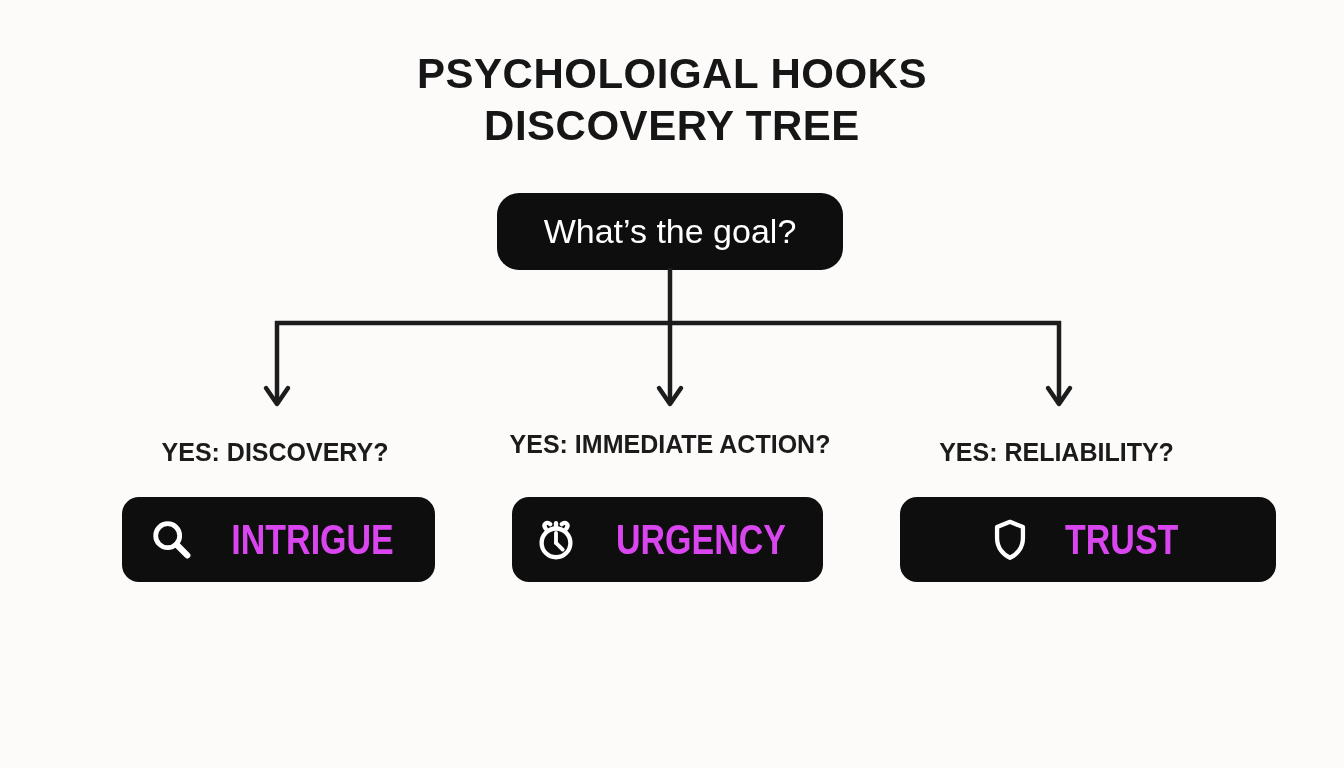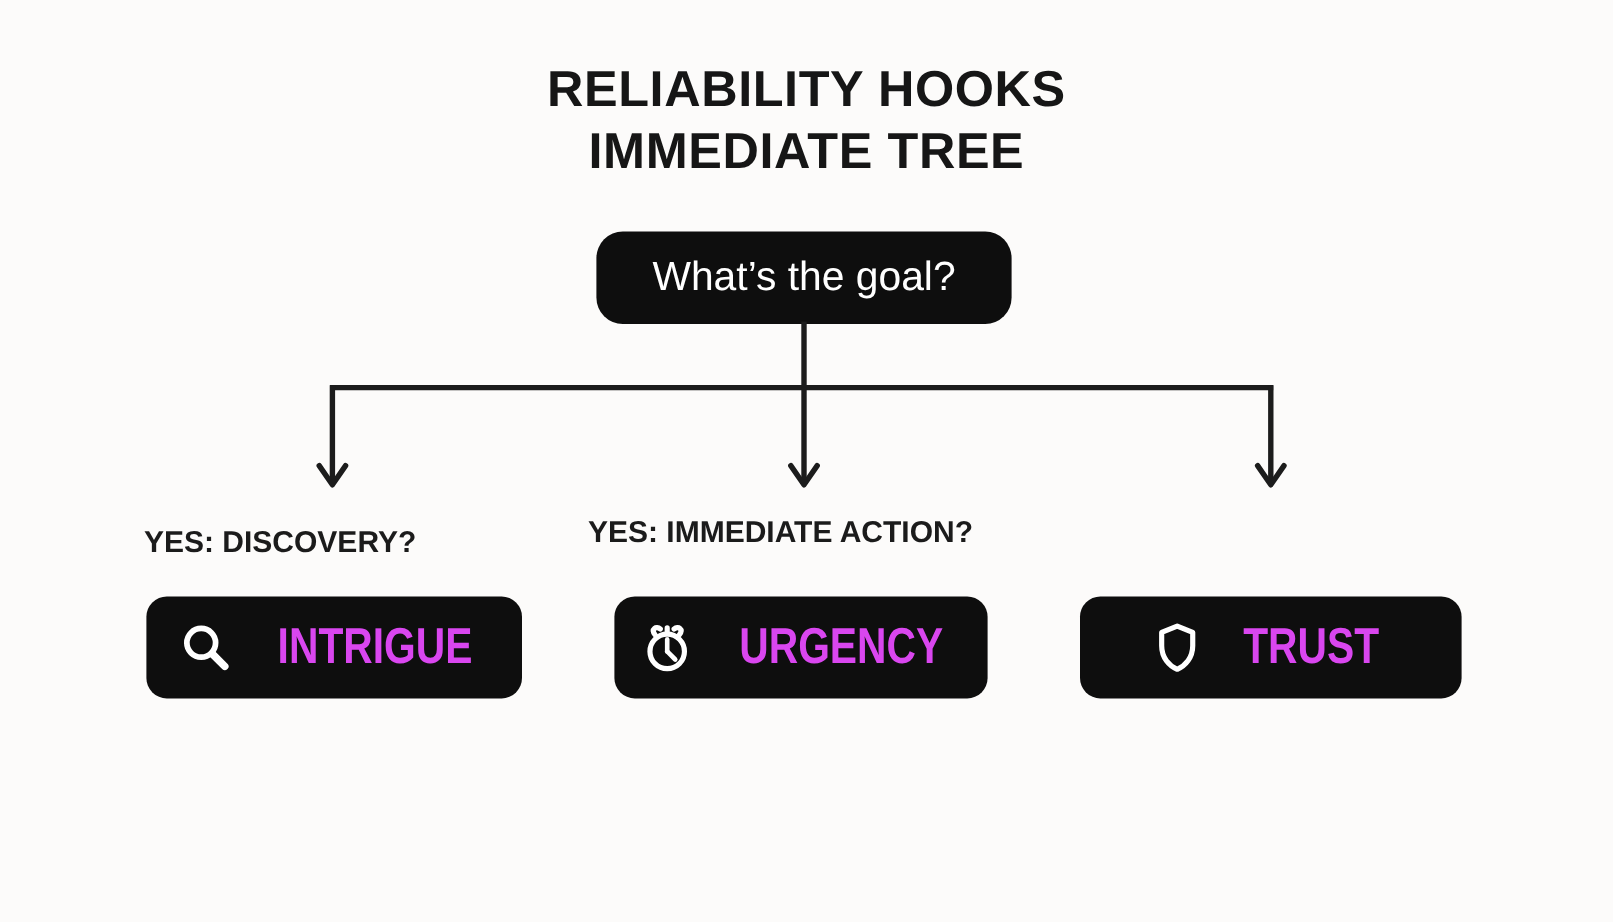--- a/index.html
+++ b/index.html
@@ -45,21 +45,21 @@
   .connectors {
     position: absolute;
     left: 0;
     top: 0;
     width: 1344px;
     height: 768px;
     pointer-events: none;
   }
   .branch-label {
     position: absolute;
-    text-align: left;
+    text-align: center;
     color: #1b1b1b;
     font-weight: 700;
     white-space: nowrap;
   }
   .branch-label.side { font-size: 25px; }
   .branch-label.mid  { font-size: 25px; }
   .leaf-node {
     position: absolute;
     top: 497px;
     height: 85px;
@@ -86,22 +86,22 @@
     transform-origin: center center;
     white-space: nowrap;
   }
 </style>
 </head>
 <body>
 
 <div class="canvas">
 
   <div class="title">
-    <div>RELIABILITY HOOKS</div>
-    <div>IMMEDIATE TREE</div>
+    <div>PSYCHOLOIGAL HOOKS</div>
+    <div>DISCOVERY TREE</div>
   </div>
 
   <div class="root-node">
     <span>What’s the goal?</span>
   </div>
 
   <svg class="connectors" viewBox="0 0 1344 768" xmlns="http://www.w3.org/2000/svg">
     <g stroke="#1c1c1c" stroke-width="4.5" fill="none">
 
       <line x1="670" y1="268" x2="670" y2="323"></line>
@@ -114,20 +114,21 @@
       <line x1="670" y1="323" x2="670" y2="400"></line>
       <polyline points="659,388 670,404 681,388" stroke-linecap="round" stroke-linejoin="round"></polyline>
 
       <line x1="1059" y1="321" x2="1059" y2="400"></line>
       <polyline points="1048,388 1059,404 1070,388" stroke-linecap="round" stroke-linejoin="round"></polyline>
     </g>
   </svg>
 
   <div class="branch-label side" style="left:120px; top:438px; width:310px;">YES: DISCOVERY?</div>
   <div class="branch-label mid" style="left:490px; top:430px; width:360px;">YES: IMMEDIATE ACTION?</div>
+  <div class="branch-label side" style="left:900px; top:438px; width:313px;">YES: RELIABILITY?</div>
 
   <div class="leaf-node" style="left:122px; width:313px;">
     <svg class="leaf-icon" viewBox="0 0 48 48" xmlns="http://www.w3.org/2000/svg">
       <g stroke="#ffffff" fill="none">
         <circle cx="19.5" cy="19.5" r="12.5" stroke-width="5"></circle>
         <line x1="29" y1="29" x2="40" y2="40" stroke-width="6.5" stroke-linecap="round"></line>
       </g>
     </svg>
     <span class="leaf-text">INTRIGUE</span>
   </div>
@@ -139,20 +140,20 @@
         <line x1="24" y1="27" x2="24" y2="16.5" stroke-width="4"></line>
         <line x1="24" y1="27" x2="31" y2="34" stroke-width="4"></line>
         <line x1="24" y1="6.5" x2="24" y2="11" stroke-width="4.5"></line>
         <path d="M13.5 12.5 C9.5 7.5 14.5 4.5 18 7.5" stroke-width="4.5" stroke-linejoin="round"></path>
         <path d="M34.5 12.5 C38.5 7.5 33.5 4.5 30 7.5" stroke-width="4.5" stroke-linejoin="round"></path>
       </g>
     </svg>
     <span class="leaf-text">URGENCY</span>
   </div>
 
-  <div class="leaf-node" style="left:900px; width:318px;">
+  <div class="leaf-node" style="left:900px; width:376px;">
     <svg class="leaf-icon" viewBox="0 0 48 48" xmlns="http://www.w3.org/2000/svg">
       <path d="M24 5 L37.5 10.5 V 22 C37.5 32.5 31 39.5 24 42.5 C17 39.5 10.5 32.5 10.5 22 V 10.5 Z" stroke="#ffffff" stroke-width="4.5" fill="none" stroke-linejoin="round"></path>
     </svg>
     <span class="leaf-text">TRUST</span>
   </div>
 
 </div>
 
 </body></html>

